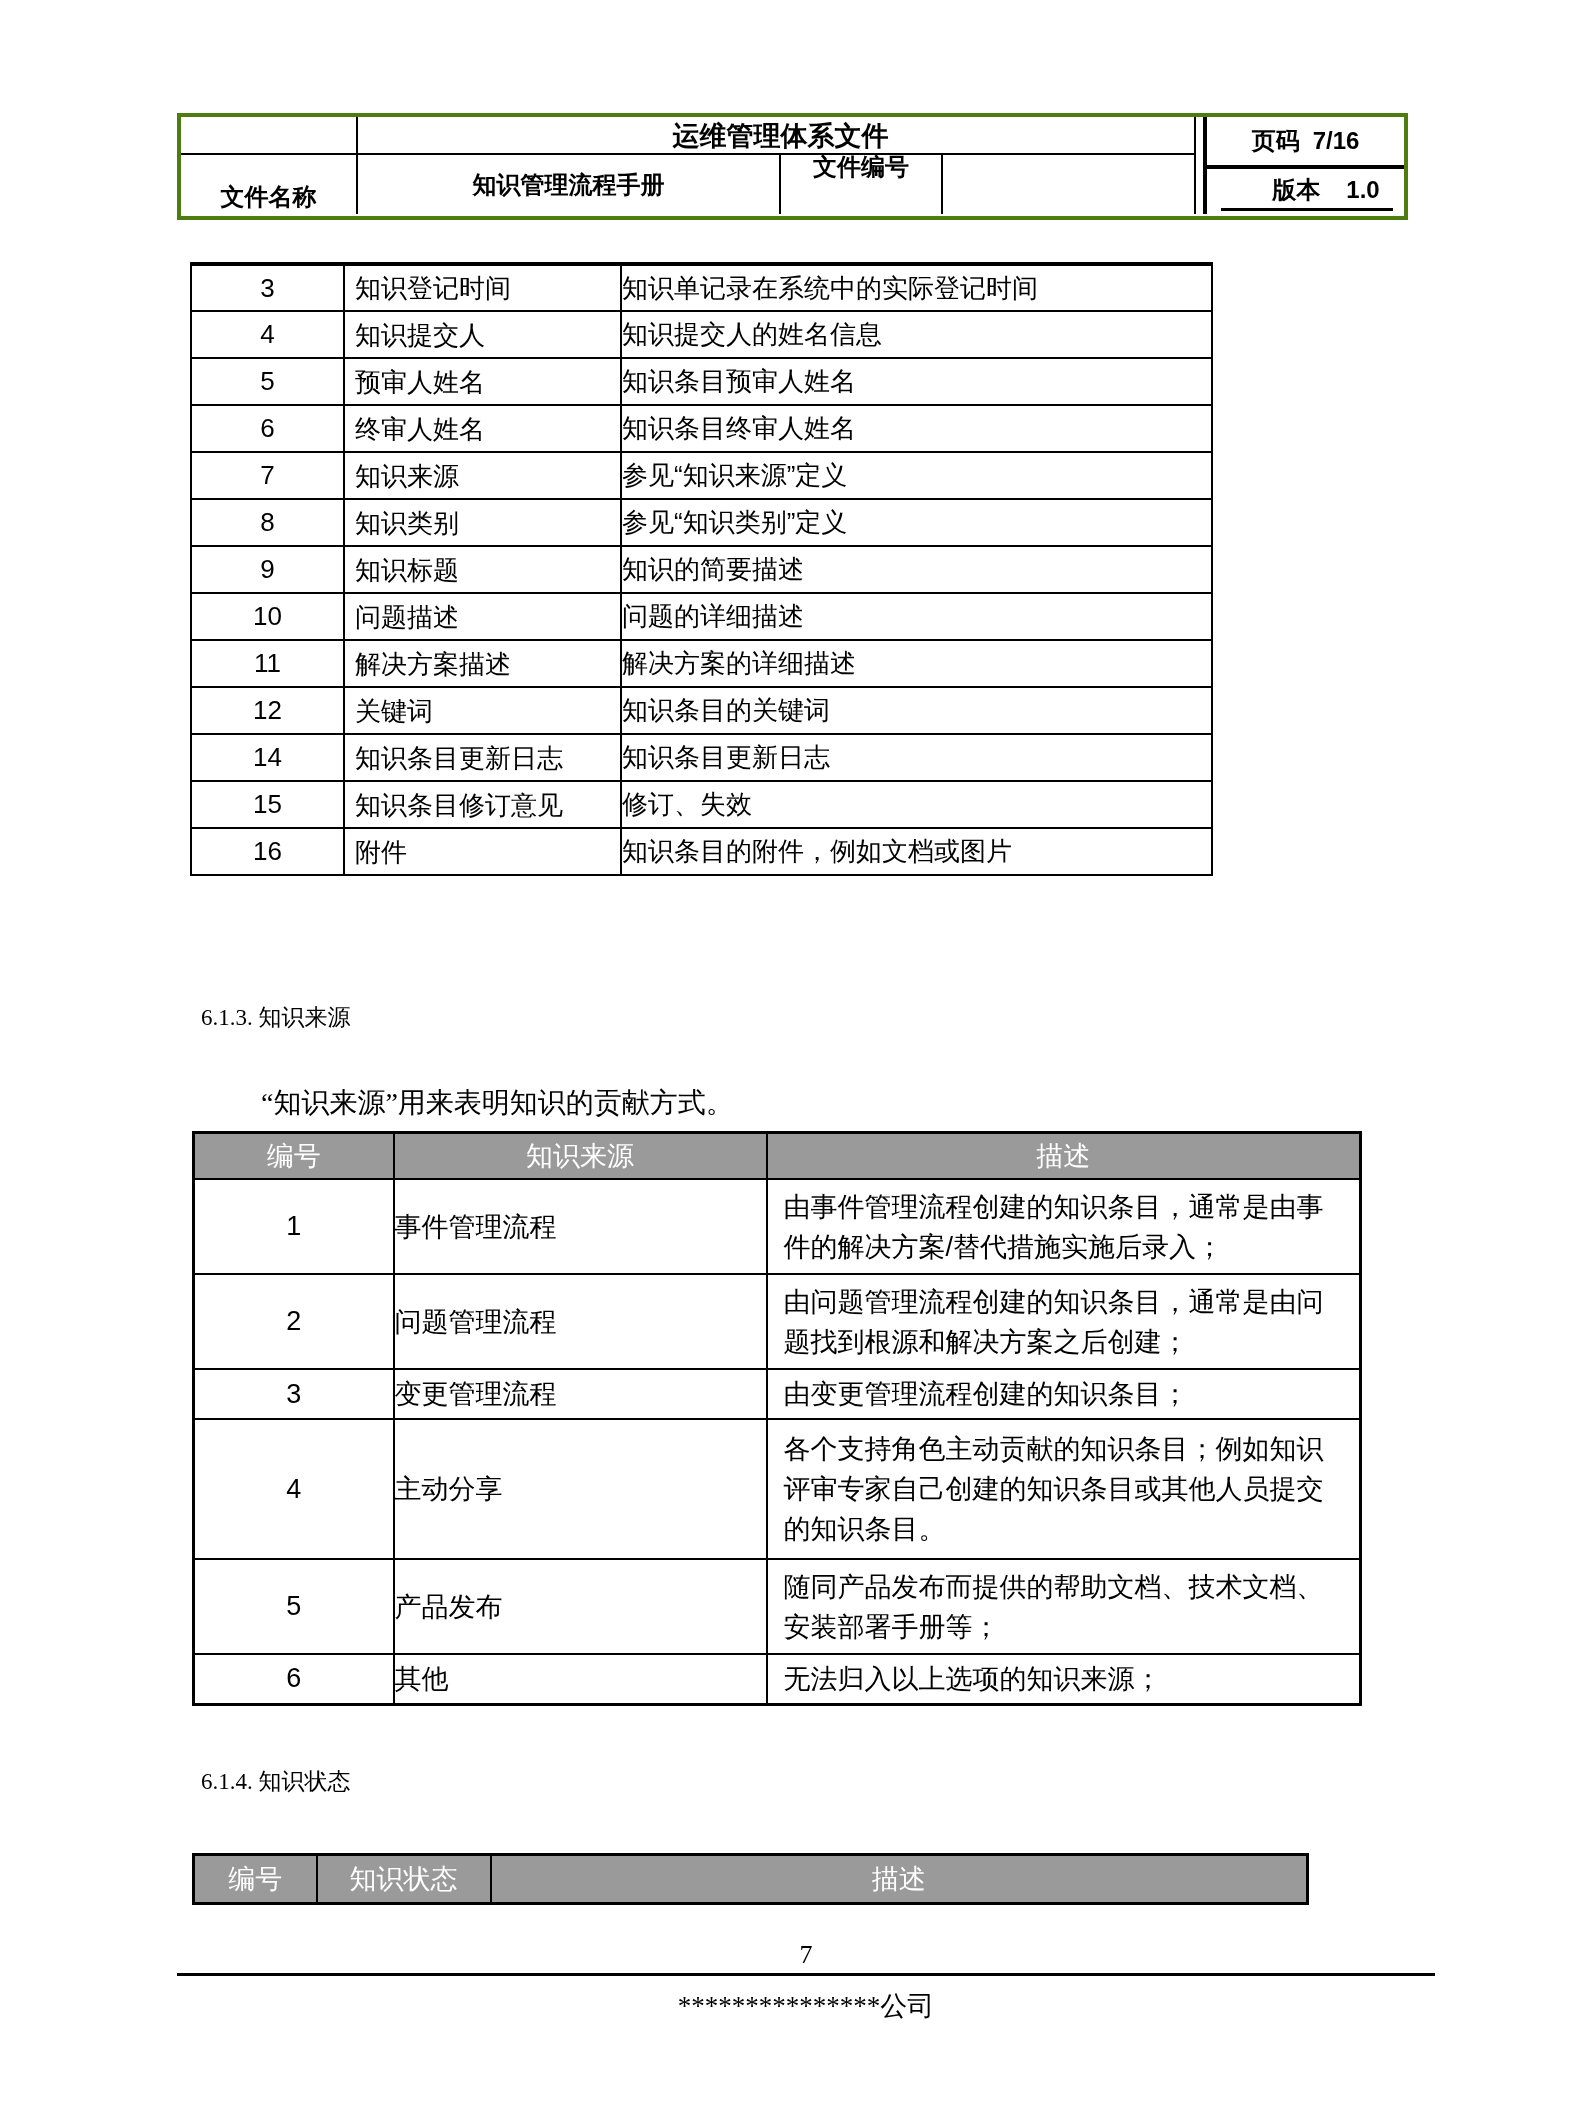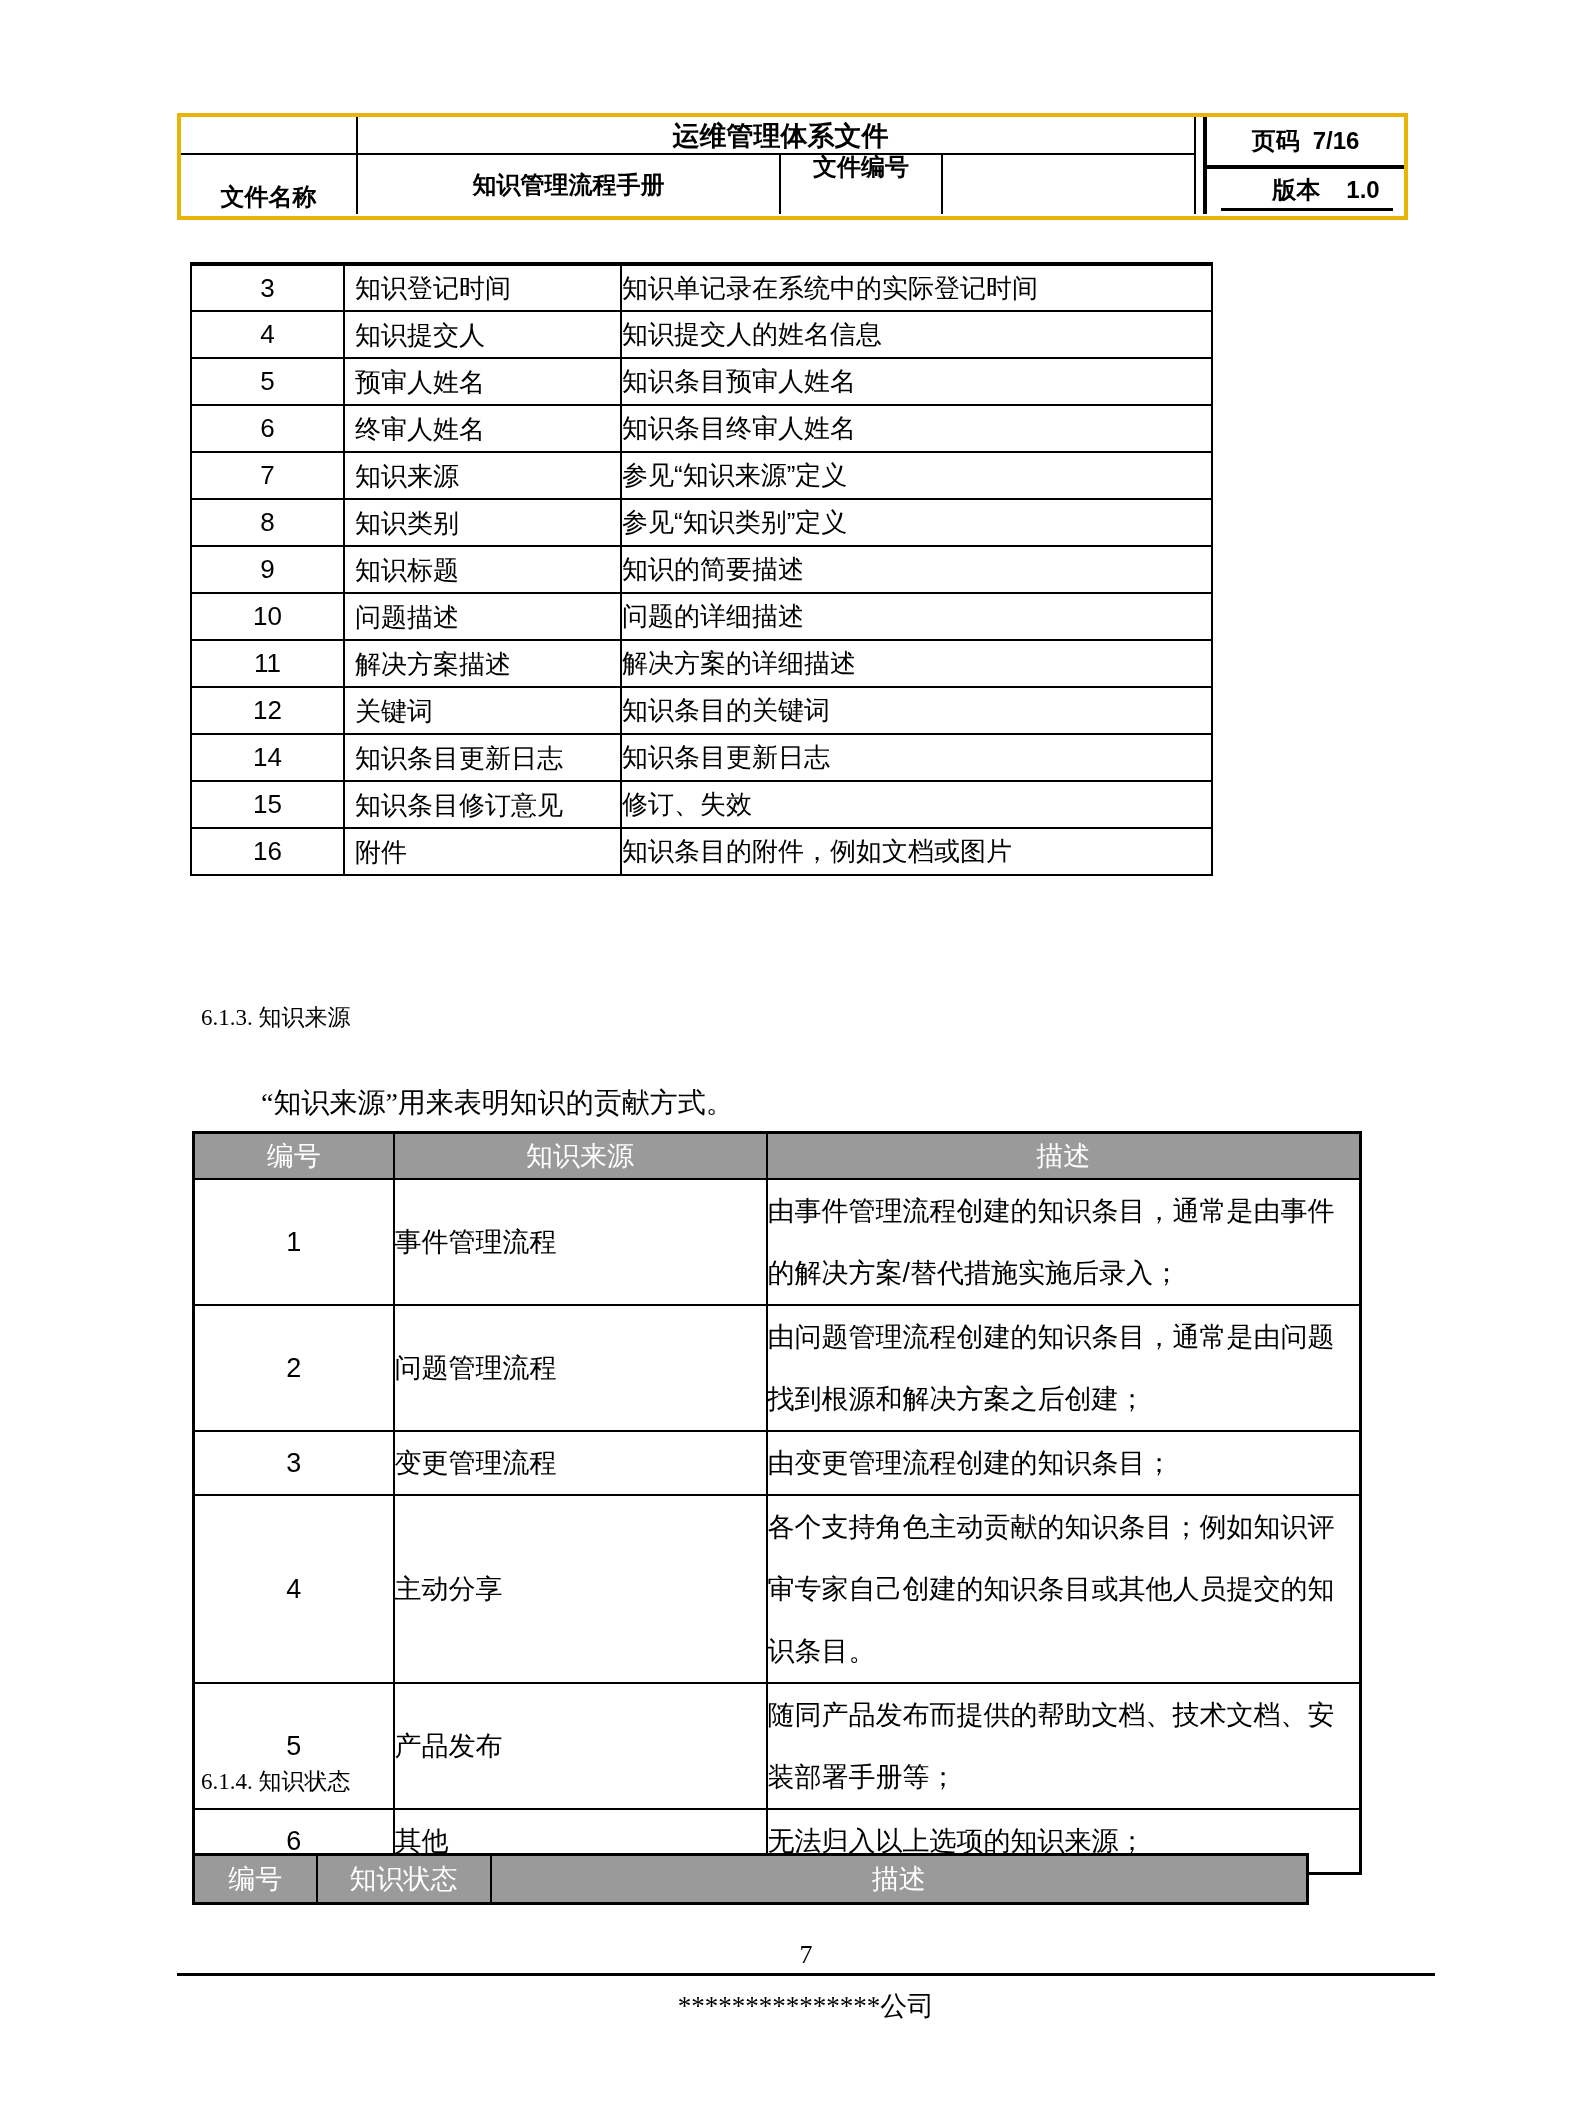--- a/index.html
+++ b/index.html
@@ -2,21 +2,21 @@
 <html><head>
 <meta charset="utf-8">
 <style>
   html,body{margin:0;padding:0;background:#e8e8e8;}
   .page{position:relative;width:1586px;height:2117px;background:#ffffff;margin:0 auto;
         font-family:"Liberation Sans","DejaVu Sans",sans-serif;color:#000;overflow:hidden;}
   .ln{position:absolute;background:#000;}
 
   
   #dochdr{position:absolute;left:177px;top:113px;width:1231px;height:107px;
-          border:4px solid #eab308;box-sizing:border-box;}
+          border:4px solid #4d7c0f;box-sizing:border-box;}
   #dochdr .cell{position:absolute;display:flex;align-items:center;justify-content:center;
           font-weight:bold;font-size:24px;white-space:nowrap;}
   #dochdr .title{left:177px;top:0;width:845px;height:38px;font-size:27px;}
   #dochdr .pgcell{left:1026px;top:0;width:197px;height:48px;gap:13px;}
   #dochdr .r2a{left:0;top:50px;width:175px;height:59px;}
   #dochdr .r2b{left:177px;top:38px;width:421px;height:59px;}
   #dochdr .r2c{left:600px;top:20px;width:160px;height:59px;}
   #dochdr .vercell{left:1026px;top:52px;width:238px;height:42px;gap:26px;}
 
   
@@ -30,21 +30,21 @@
   
   #t1{left:190px;top:262px;width:1021px;border-top:4px solid #000;}
   #t1 tr{height:47px;}
   #t1 tr.tall{height:100px;}
   #t1 td.c-name{line-height:40px;padding:0 10px;}
 
   
   #t2{left:192px;top:1131px;width:1167px;border:3px solid #000;}
   #t2 th{background:#9A9A9A;color:#fff;font-size:27px;height:44px;}
   #t2 td{font-size:27px;}
-  #t2 td.c-desc{line-height:62px;padding:0 0;}
+  #t2 td.c-desc{line-height:40px;padding:0 16px;}
   #t2 tr.h1{height:50px;} #t2 tr.h2{height:95px;} #t2 tr.h3{height:140px;}
 
   
   #t3{left:192px;top:1853px;width:1114px;border:3px solid #000;}
   #t3 th{background:#9A9A9A;color:#fff;font-size:27px;height:46px;}
 
   
   .serif{font-family:"Liberation Serif","DejaVu Serif",serif;}
   .h-sec{position:absolute;left:186px;font-size:23px;white-space:nowrap;margin-left:15px;}
   #sec613{top:1002px;}

